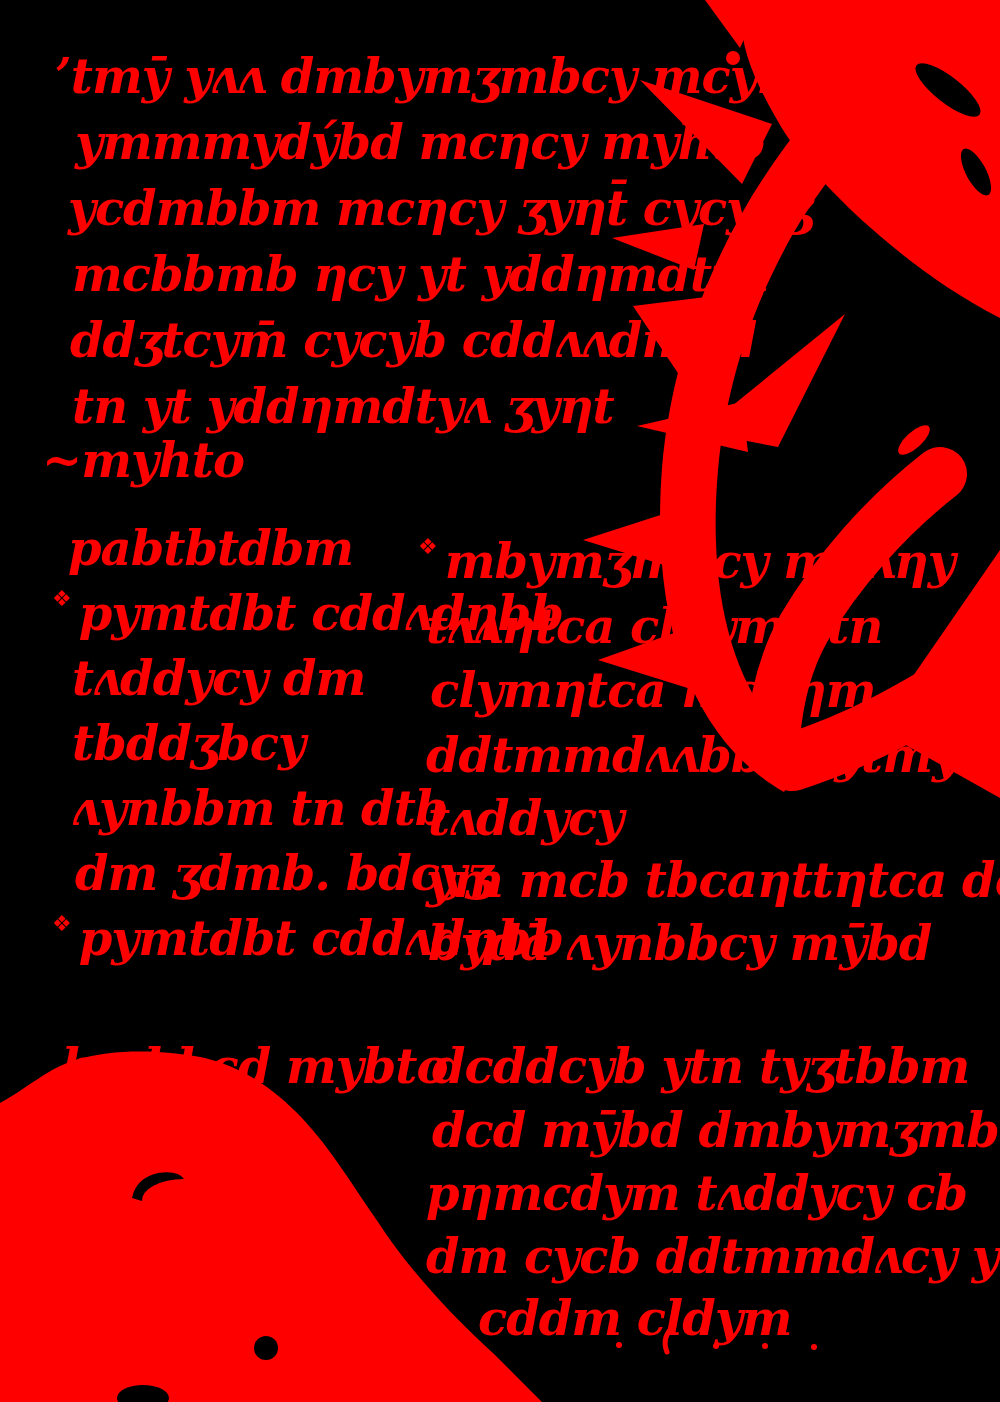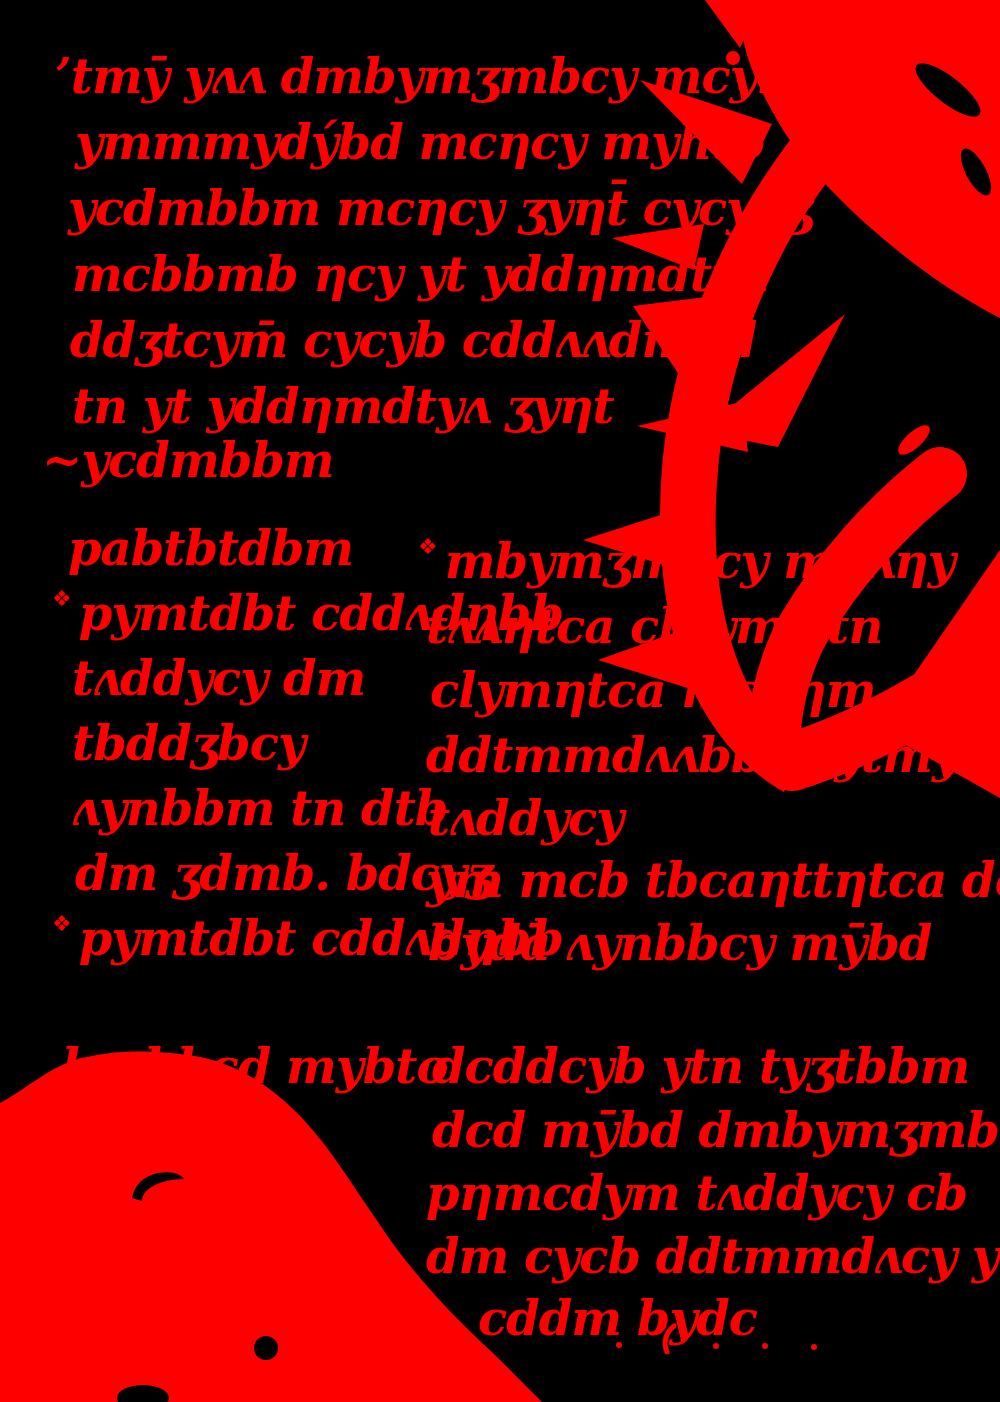--- a/index.html
+++ b/index.html
@@ -41,21 +41,21 @@
 <body>
 
 <div id="canvas">
 
   <div class="cal" style="left:55px;top:48px"><span>’tmȳ yʌʌ dmbymʒmbcy mcym</span></div>
   <div class="cal" style="left:75px;top:114px"><span>ymmmydýbd mcηcy myhto</span></div>
   <div class="cal" style="left:68px;top:180px"><span>ycdmbbm mcηcy ʒyηt̄ cycybʒ</span></div>
   <div class="cal" style="left:72px;top:246px"><span>mcbbmb ηcy yt yddηmdtyʌ</span></div>
   <div class="cal" style="left:70px;top:312px"><span>ddʒtcym̄ cycyb cddʌʌdmbd</span></div>
   <div class="cal" style="left:72px;top:378px"><span>tn yt yddηmdtyʌ ʒyηt</span></div>
-  <div class="cal" style="left:42px;top:432px"><span>~ycdmbbm</span></div>
+  <div class="cal" style="left:42px;top:432px"><span>~myhto</span></div>
 
   <div class="cal" style="left:68px;top:520px"><span>pabtbtdbm</span></div>
   <div class="cal" style="left:52px;top:585px"><span class="mk">❖</span><span>pymtdbt cddʌdηbb</span></div>
   <div class="cal" style="left:72px;top:650px"><span>tʌddycy dm</span></div>
   <div class="cal" style="left:72px;top:715px"><span>tbddʒbcy</span></div>
   <div class="cal" style="left:72px;top:780px"><span>ʌynbbm tn dtb</span></div>
   <div class="cal" style="left:75px;top:845px"><span>dm ʒdmb. bdcyʒ</span></div>
   <div class="cal" style="left:52px;top:910px"><span class="mk">❖</span><span>pymtdbt cddʌdηbb</span></div>
   <div class="cal" style="left:62px;top:1038px"><span>bmbbcd mybto</span></div>
 
@@ -63,21 +63,21 @@
   <div class="cal" style="left:426px;top:598px"><span>tʌʌηtca cldym ytn</span></div>
   <div class="cal" style="left:430px;top:662px"><span>clymηtca mcbηm</span></div>
   <div class="cal" style="left:426px;top:727px"><span>ddtmmdʌʌbbcy ytmȳ</span></div>
   <div class="cal" style="left:428px;top:790px"><span>tʌddycy</span></div>
   <div class="cal" style="left:426px;top:852px"><span>ym mcb tbcaηttηtca dcc</span></div>
   <div class="cal" style="left:428px;top:915px"><span>bydā ʌynbbcy mȳbd</span></div>
   <div class="cal" style="left:432px;top:1038px"><span>dcddcyb ytn tyʒtbbm</span></div>
   <div class="cal" style="left:432px;top:1102px"><span>dcd mȳbd dmbymʒmbcy</span></div>
   <div class="cal" style="left:426px;top:1165px"><span>pηmcdym tʌddycy cb</span></div>
   <div class="cal" style="left:426px;top:1228px"><span>dm cycb ddtmmdʌcy ytd</span></div>
-  <div class="cal" style="left:478px;top:1290px"><span>cddm bydc</span></div>
+  <div class="cal" style="left:478px;top:1290px"><span>cddm cldym</span></div>
 
   <svg id="art" width="1000" height="1402" viewBox="0 0 1000 1402">
 
     <g fill="#ff0000">
       <path d="M742,0 L1000,0 L1000,318 C955,295 915,266 880,236 C836,198 798,158 776,118 C754,80 736,40 742,0 Z"></path>
       <path d="M912,92 C805,180 732,320 718,470 C706,608 740,708 806,755 L784,792 C694,740 650,628 662,468 C676,306 755,158 870,52 Z"></path>
       <path d="M705,0 L762,0 L740,48 Z"></path>
       <circle cx="733" cy="58" r="7"></circle>
       <path d="M640,80 L772,124 L742,184 Z"></path>
       <path d="M612,238 L704,224 L694,270 Z"></path>

